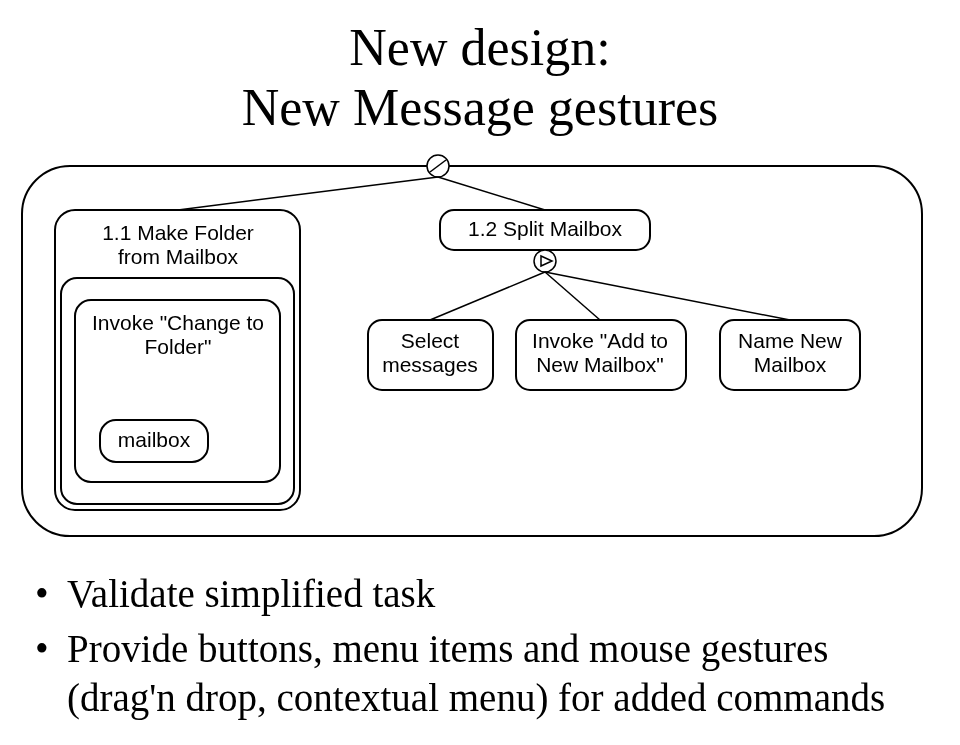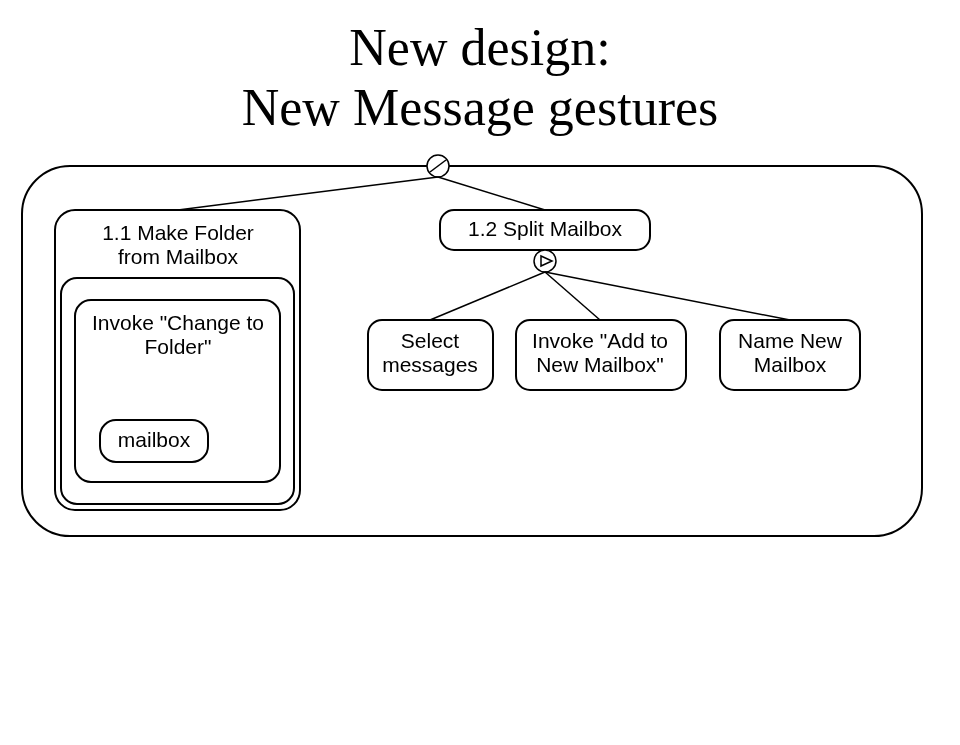--- a/index.html
+++ b/index.html
@@ -136,14 +136,20 @@
       <text class="node-text" x="600" y="222" text-anchor="middle">New Mailbox"</text>
     </g>
 
     <g>
       <rect class="node-rect" x="720" y="170" width="140" height="70" rx="14" ry="14"></rect>
       <text class="node-text" x="790" y="198" text-anchor="middle">Name New</text>
       <text class="node-text" x="790" y="222" text-anchor="middle">Mailbox</text>
     </g>
   </svg>
 
+  <div class="bullets">
+    <ul>
+      <li>Validate simplified task</li>
+      <li>Provide buttons, menu items and mouse gestures (drag'n drop, contextual menu) for added commands</li>
+    </ul>
+  </div>
 
 </div>
 
 </body></html>

